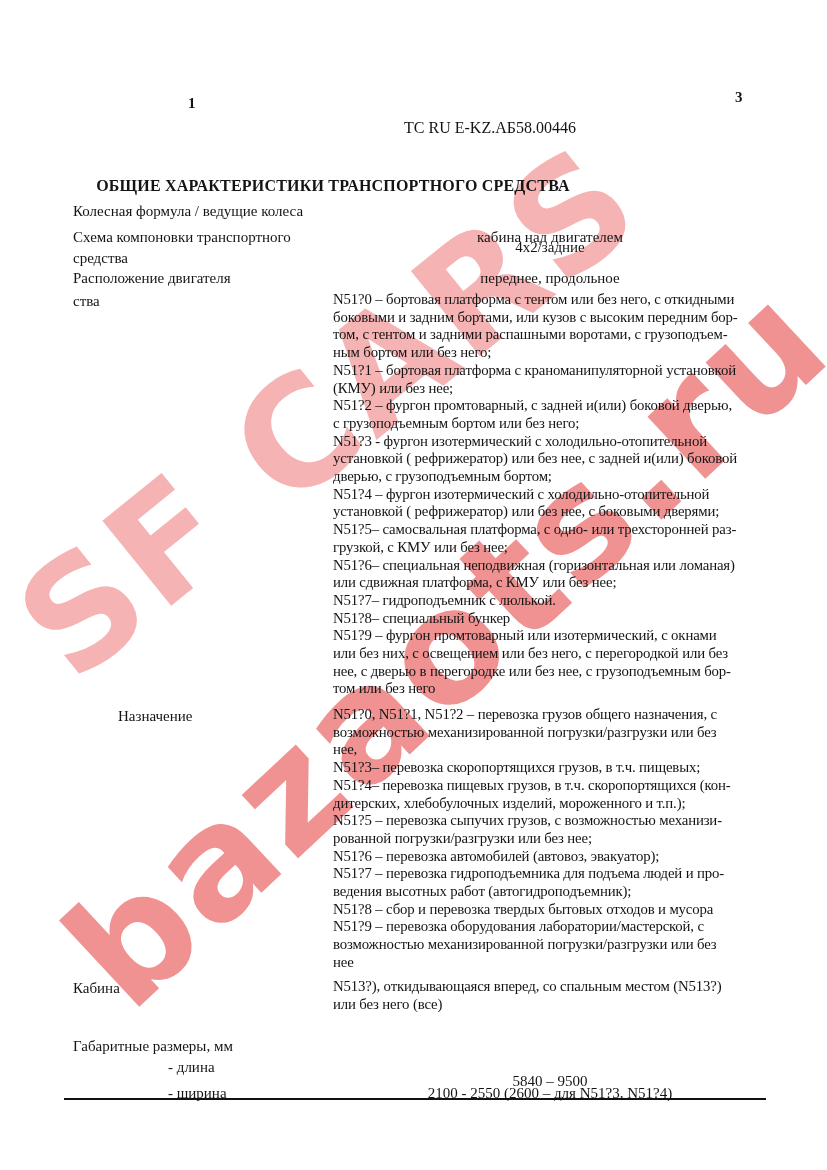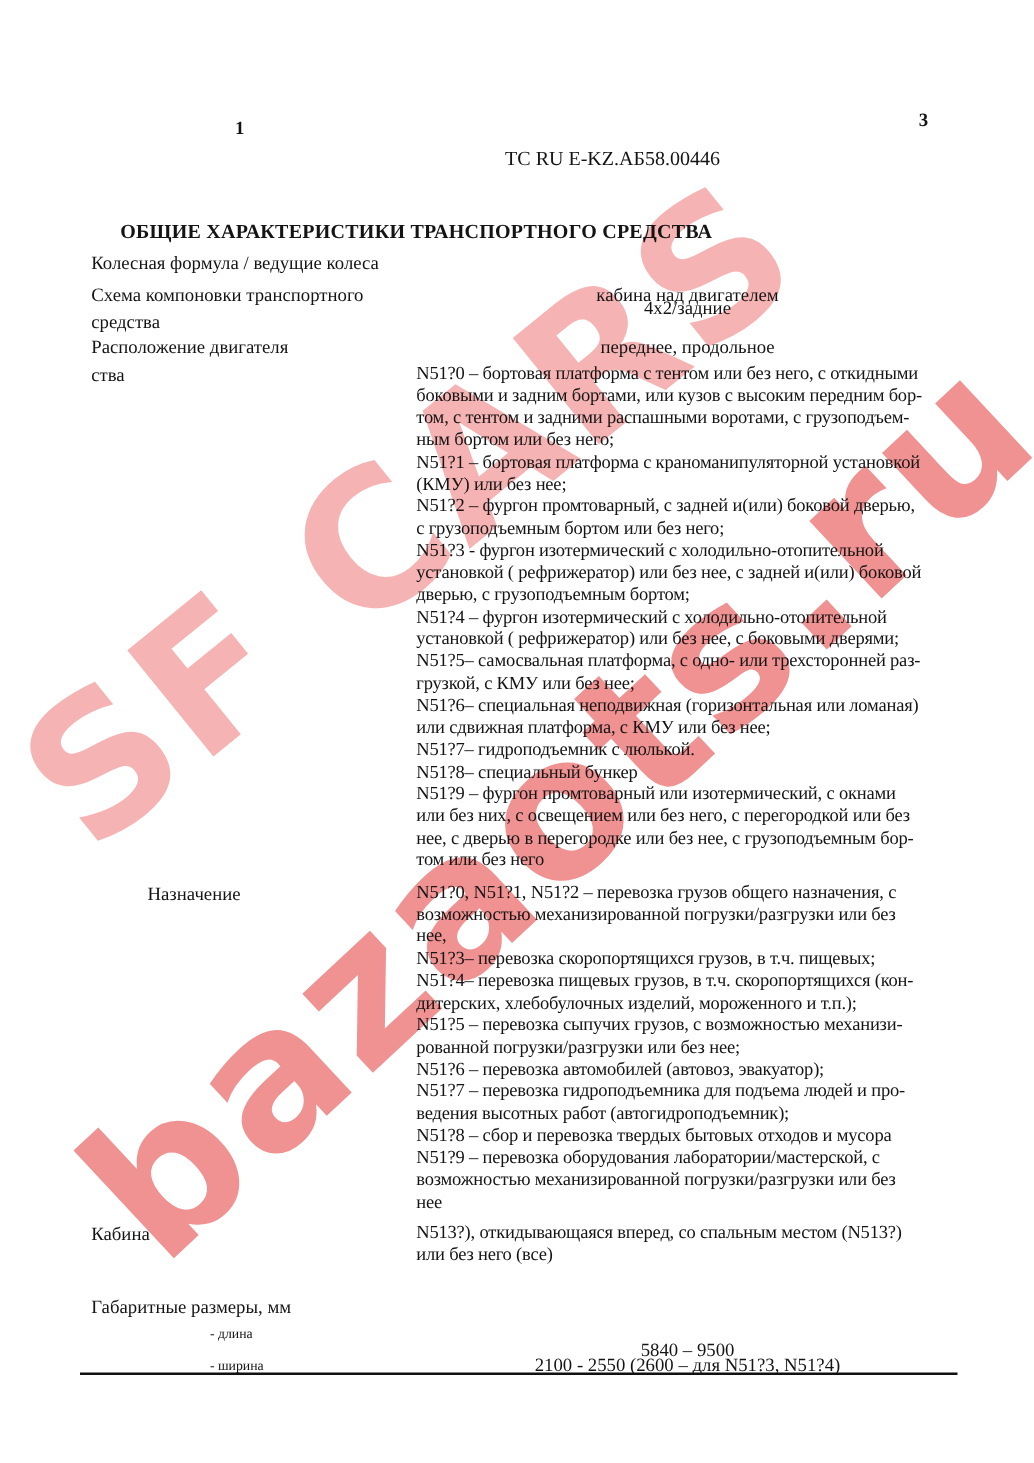--- a/index.html
+++ b/index.html
@@ -17,21 +17,21 @@
   .wm-secondary{left:146px;top:878px;font-size:155px;transform-origin:0 100%;transform:rotate(-43deg);}
   
   .abs{position:absolute;z-index:1;}
   .pn{font-weight:bold;font-size:15px;}
   .doc-number{left:300px;top:119px;width:380px;text-align:center;font-weight:normal;font-size:16px;}
   .heading{left:0;top:177px;width:666px;text-align:center;font-weight:bold;font-size:16px;letter-spacing:.2px;}
   .lbl{left:73px;width:262px;font-size:15px;line-height:21px;}
   .val-center{left:333px;width:434px;text-align:center;font-size:15px;line-height:18px;}
   .val-block{left:333px;width:436px;font-size:14.8px;line-height:17.7px;letter-spacing:-0.15px;}
   .val-block div{white-space:nowrap;}
-  .dim-sub{left:168px;font-size:11px;line-height:18px;}
+  .dim-sub{left:168px;font-size:15px;line-height:18px;}
   .rule{left:64px;top:1098px;width:702px;height:2px;background:#111;}
 </style>
 </head>
 <body>
 
 <div class="page">
 
   <div class="wm wm-primary" style="color: rgb(246, 179, 179);">SF CARS</div>
   <div class="wm wm-secondary" style="color: rgb(240, 146, 146);">bazaots.ru</div>
 

